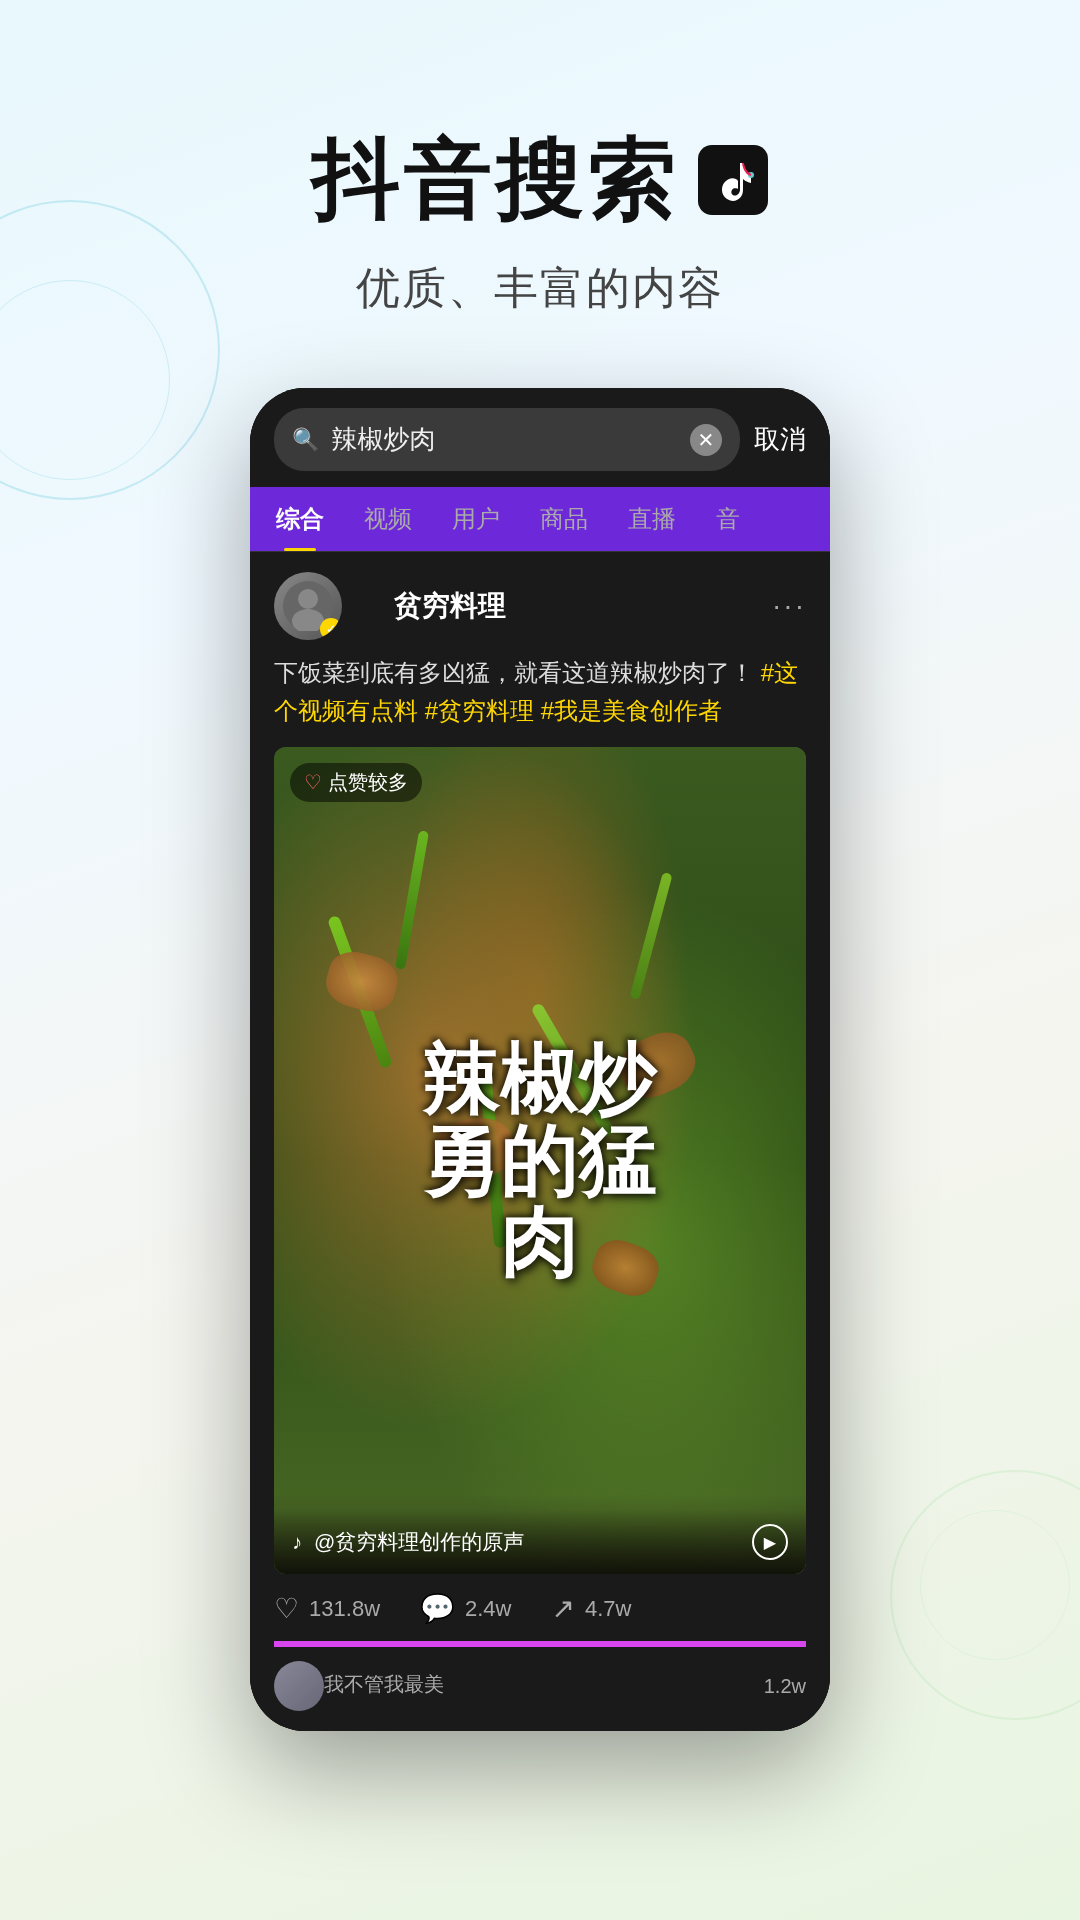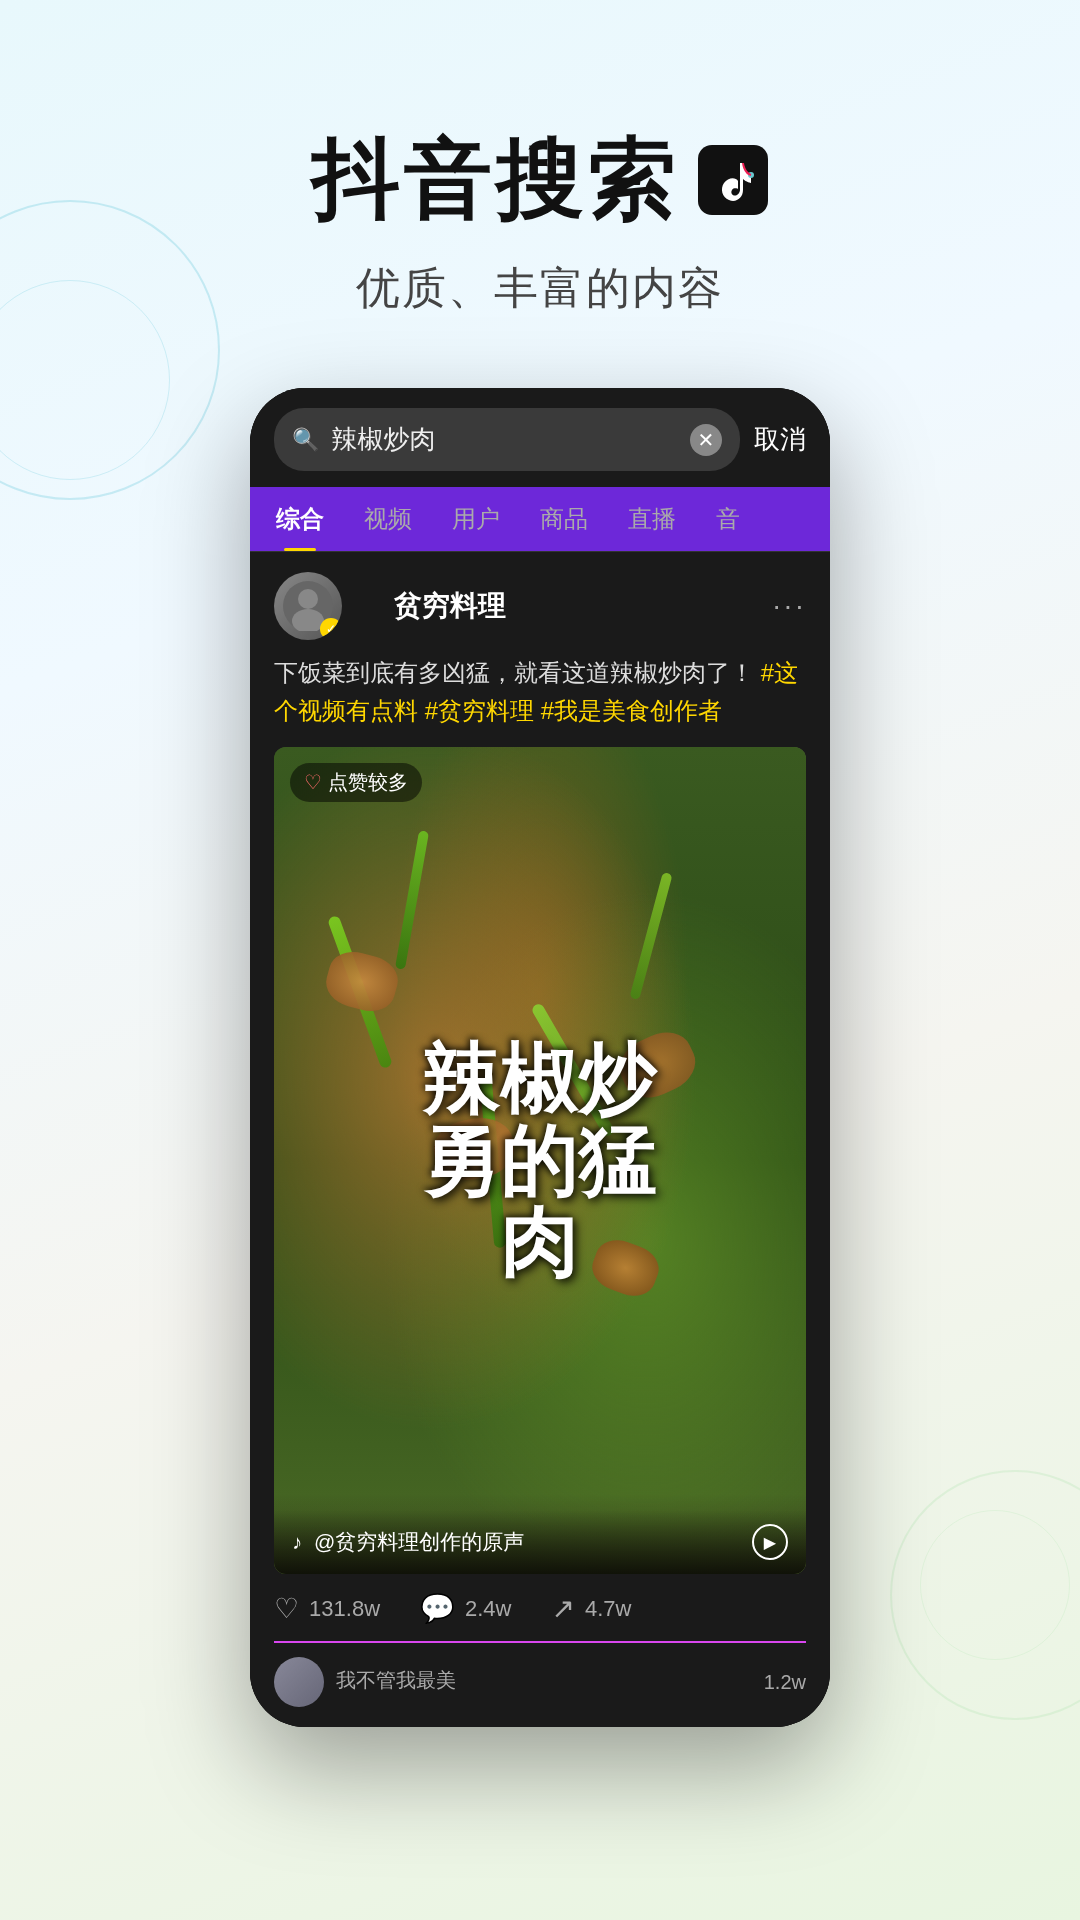--- a/index.html
+++ b/index.html
@@ -387,23 +387,23 @@
     }
 
     .engage-icon {
       font-size: 28px;
     }
 
     
     .comment-preview {
       display: flex;
       align-items: center;
-      gap: 12px;
+      gap: 0;
       padding-top: 14px;
-      border-top: 2px solid #d946ef;
+      border-top: 6px solid #d946ef;
     }
 
     .comment-avatar {
       width: 50px;
       height: 50px;
       border-radius: 50%;
       background: linear-gradient(135deg, #889, #667);
       flex-shrink: 0;
     }
 

